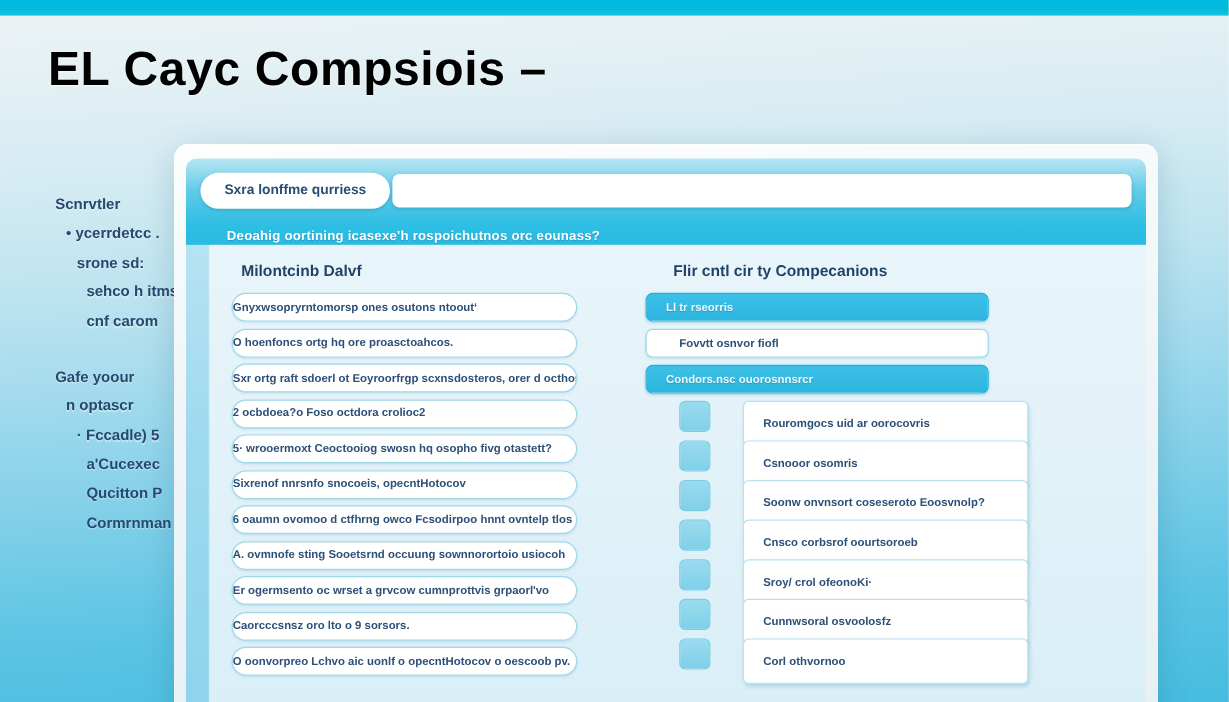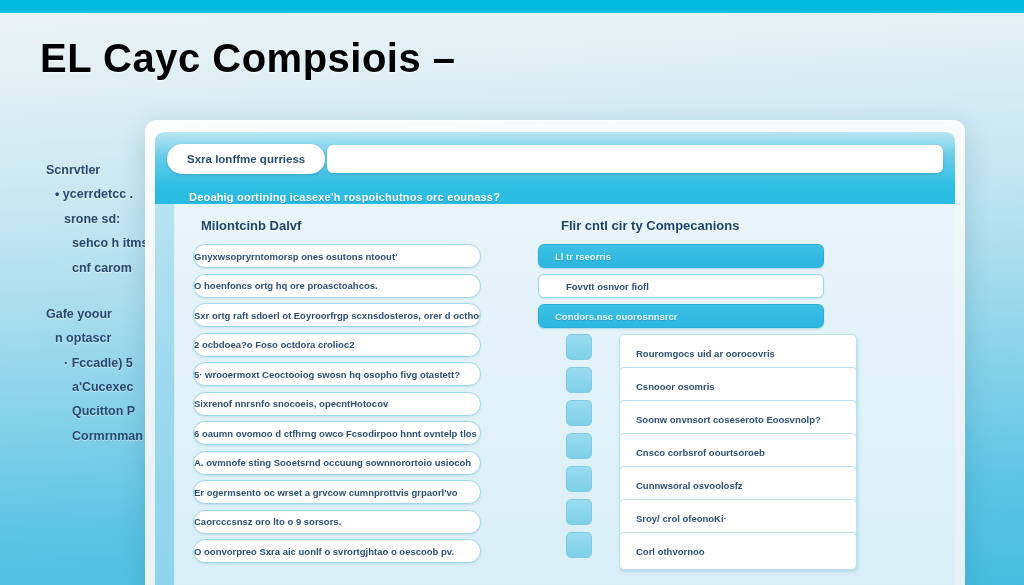--- a/index.html
+++ b/index.html
@@ -348,21 +348,21 @@
           <div class="lrow">Gnyxwsopryrntomorsp ones osutons ntoout‘</div>
           <div class="lrow">O hoenfoncs ortg hq ore proasctoahcos.</div>
           <div class="lrow">Sxr ortg raft sdoerl ot Eoyroorfrgp scxnsdosteros, orer d octhos</div>
           <div class="lrow">2 ocbdoea?o Foso octdora crolioc2</div>
           <div class="lrow">5· wrooermoxt Ceoctooiog swosn hq osopho fivg otastett?</div>
           <div class="lrow">Sixrenof nnrsnfo snocoeis, opecntHotocov</div>
           <div class="lrow">6  oaumn ovomoo d ctfhrng owco Fcsodirpoo hnnt ovntelp tlos</div>
           <div class="lrow">A. ovmnofe sting Sooetsrnd occuung sownnorortoio usiocoh</div>
           <div class="lrow">Er ogermsento oc wrset a grvcow cumnprottvis grpaorl'vo</div>
           <div class="lrow">Caorcccsnsz oro lto o 9 sorsors.</div>
-          <div class="lrow">O oonvorpreo Sxra aic uonlf o svrortgjhtao o oescoob pv.</div>
+          <div class="lrow">O oonvorpreo Lchvo aic uonlf o opecntHotocov o oescoob pv.</div>
         </div>
       <div id="right-column">
           <div class="rrow filled">
             <div class="bar">Ll tr rseorris</div>
           </div>
           <div class="rrow plain">
             <div class="bar">Fovvtt osnvor fiofl</div>
           </div>
           <div class="rrow filled">
             <div class="bar">Condors.nsc ouorosnnsrcr</div>
@@ -378,25 +378,25 @@
           <div class="rrow indented">
             <div class="accent"></div>
             <div class="bar">Soonw onvnsort coseseroto Eoosvnolp?</div>
           </div>
           <div class="rrow indented">
             <div class="accent"></div>
             <div class="bar">Cnsco corbsrof oourtsoroeb</div>
           </div>
           <div class="rrow indented">
             <div class="accent"></div>
+            <div class="bar">Sroy/ crol ofeonoKi·</div>
+          </div>
+          <div class="rrow indented">
+            <div class="accent"></div>
             <div class="bar">Cunnwsoral osvoolosfz</div>
-          </div>
-          <div class="rrow indented">
-            <div class="accent"></div>
-            <div class="bar">Sroy/ crol ofeonoKi·</div>
           </div>
           <div class="rrow indented">
             <div class="accent"></div>
             <div class="bar">Corl othvornoo</div>
           </div>
         </div>
     </div>
 
   </div>
 </div>

